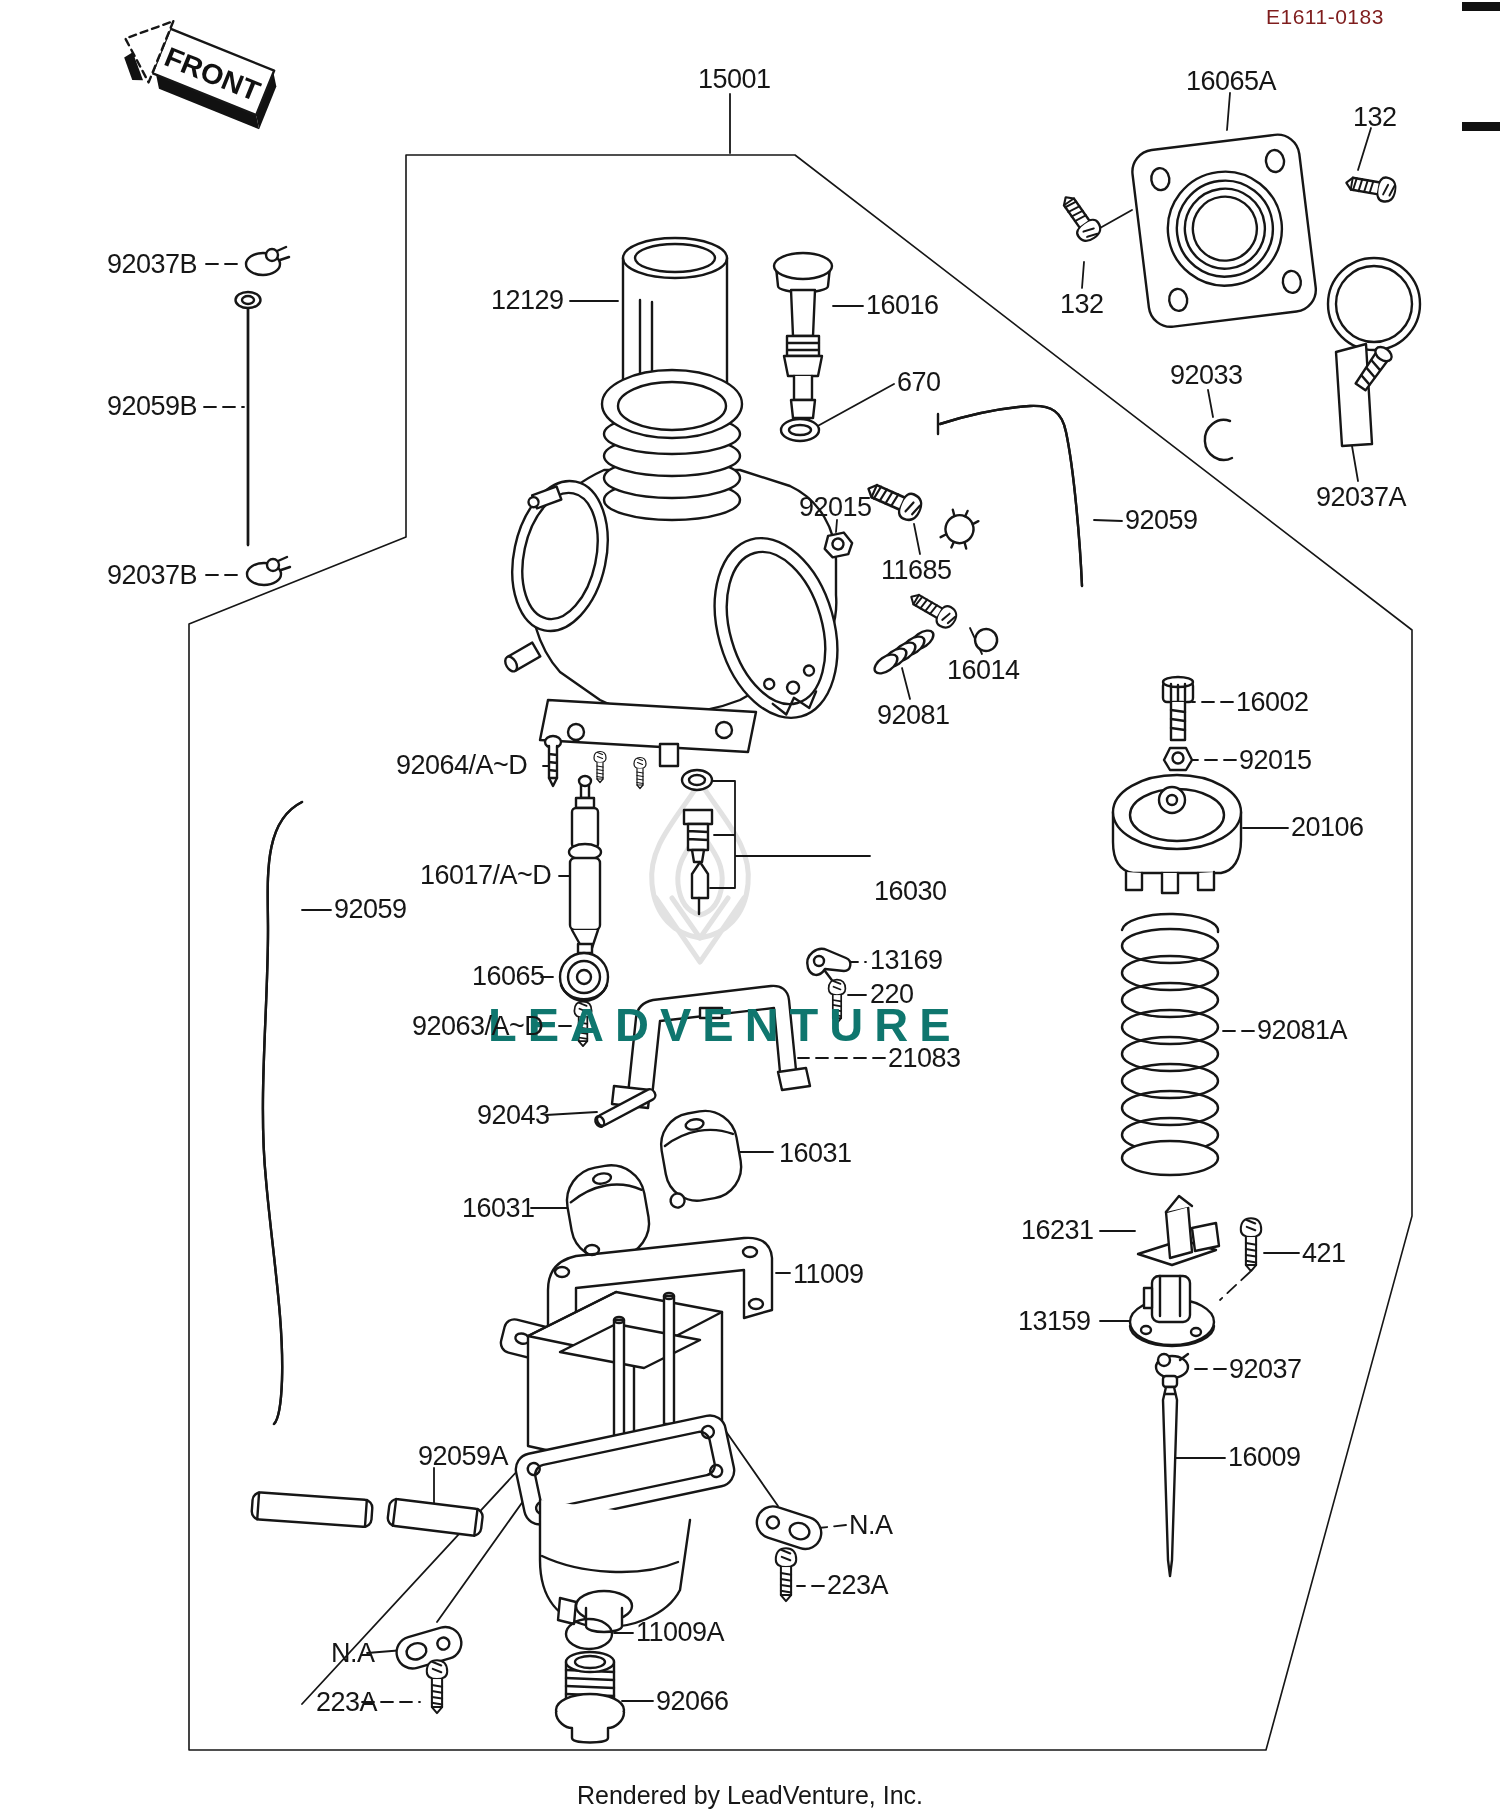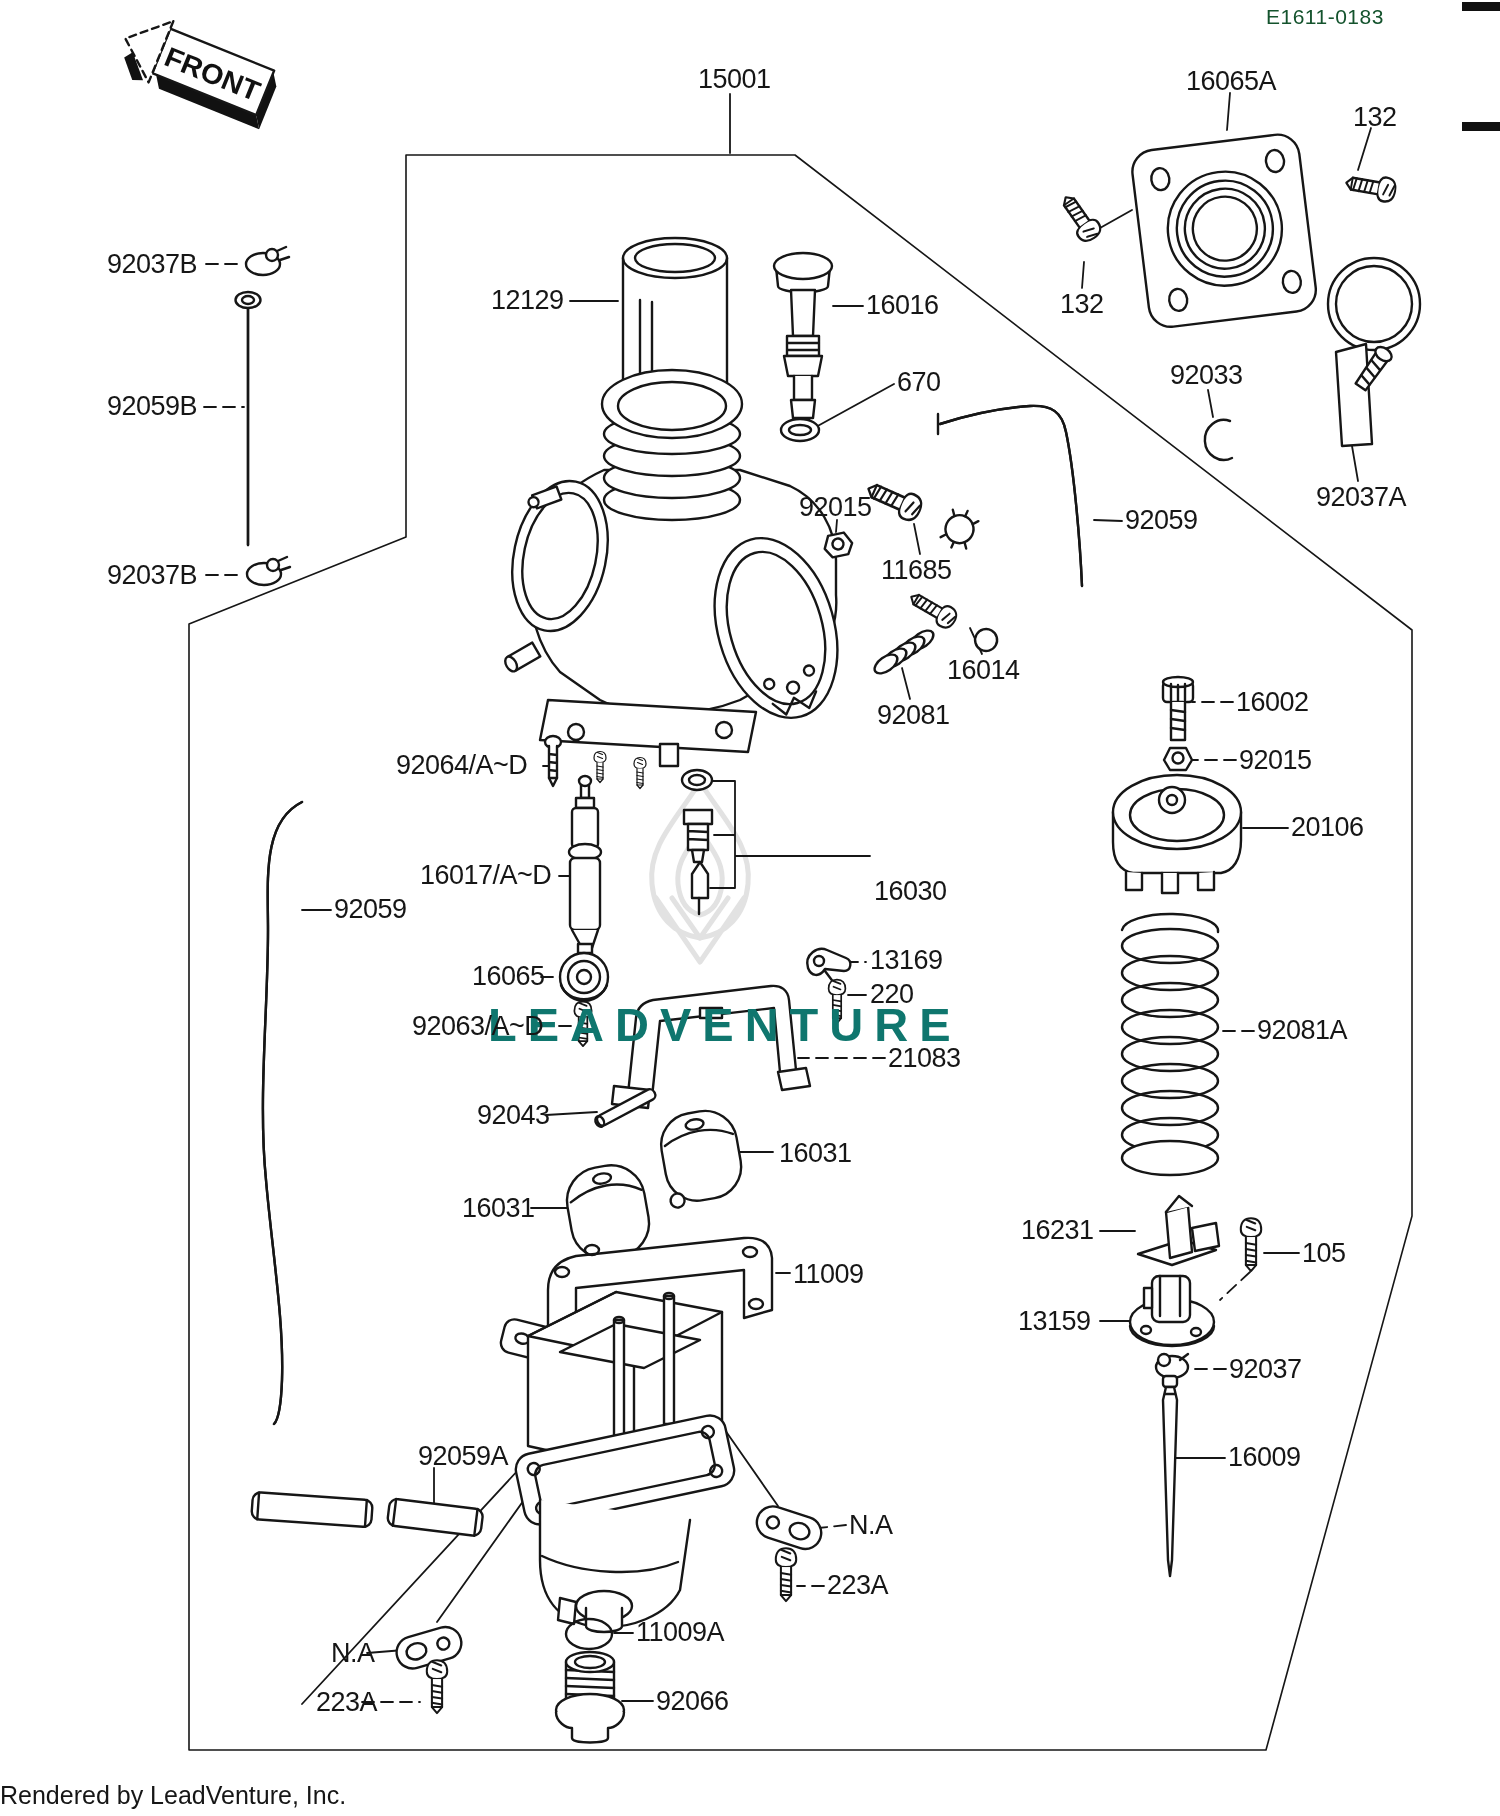--- a/index.html
+++ b/index.html
@@ -8,23 +8,23 @@
   #diagram{position:absolute;left:0;top:0;}
   #diagram path,#diagram ellipse,#diagram circle,#diagram rect,#diagram line,#diagram polygon,#diagram polyline{
       stroke:#161616;stroke-width:2.4;fill:none;stroke-linecap:round;stroke-linejoin:round;}
   #diagram .fw{fill:#ffffff;}
   #diagram .fb{fill:#111;stroke:none;}
   #diagram .thin{stroke-width:1.6;}
   #diagram .lead{stroke-width:1.8;}
   #diagram .dash{stroke-dasharray:12 7;}
   #diagram .wm{stroke:#e2e2e2;stroke-width:5;}
   .lbl{position:absolute;font-size:27px;line-height:1;letter-spacing:-0.5px;color:#161616;white-space:nowrap;}
-  .code{position:absolute;font-size:21px;letter-spacing:0.5px;color:#14532d;white-space:nowrap;}
+  .code{position:absolute;font-size:21px;letter-spacing:0.5px;color:#7f1d1d;white-space:nowrap;}
   .wmtext{position:absolute;font-size:47px;font-weight:bold;letter-spacing:11px;color:#0f766e;white-space:nowrap;}
-  .footer{position:absolute;left:0;right:0;text-align:left;font-size:25px;color:#161616;}
+  .footer{position:absolute;left:0;right:0;text-align:center;font-size:25px;color:#161616;}
 </style>
 </head>
 <body>
 
 <div id="page">
 
   <svg id="diagram" width="1500" height="1816" viewBox="0 0 1500 1816">
 
     <defs>
       <g id="scr">
@@ -470,21 +470,21 @@
   <div class="lbl" style="left:870px;top:947px">13169</div>
   <div class="lbl" style="left:472px;top:963px">16065</div>
   <div class="lbl" style="left:870px;top:981px">220</div>
   <div class="lbl" style="left:412px;top:1013px">92063/A~D</div>
   <div class="lbl" style="left:1257px;top:1017px">92081A</div>
   <div class="lbl" style="left:888px;top:1045px">21083</div>
   <div class="lbl" style="left:477px;top:1102px">92043</div>
   <div class="lbl" style="left:779px;top:1140px">16031</div>
   <div class="lbl" style="left:462px;top:1195px">16031</div>
   <div class="lbl" style="left:1021px;top:1217px">16231</div>
-  <div class="lbl" style="left:1302px;top:1240px">105</div>
+  <div class="lbl" style="left:1302px;top:1240px">421</div>
   <div class="lbl" style="left:793px;top:1261px">11009</div>
   <div class="lbl" style="left:1018px;top:1308px">13159</div>
   <div class="lbl" style="left:1229px;top:1356px">92037</div>
   <div class="lbl" style="left:418px;top:1443px">92059A</div>
   <div class="lbl" style="left:1228px;top:1444px">16009</div>
   <div class="lbl" style="left:849px;top:1512px">N.A</div>
   <div class="lbl" style="left:827px;top:1572px">223A</div>
   <div class="lbl" style="left:636px;top:1619px">11009A</div>
   <div class="lbl" style="left:331px;top:1640px">N.A</div>
   <div class="lbl" style="left:316px;top:1689px">223A</div>

